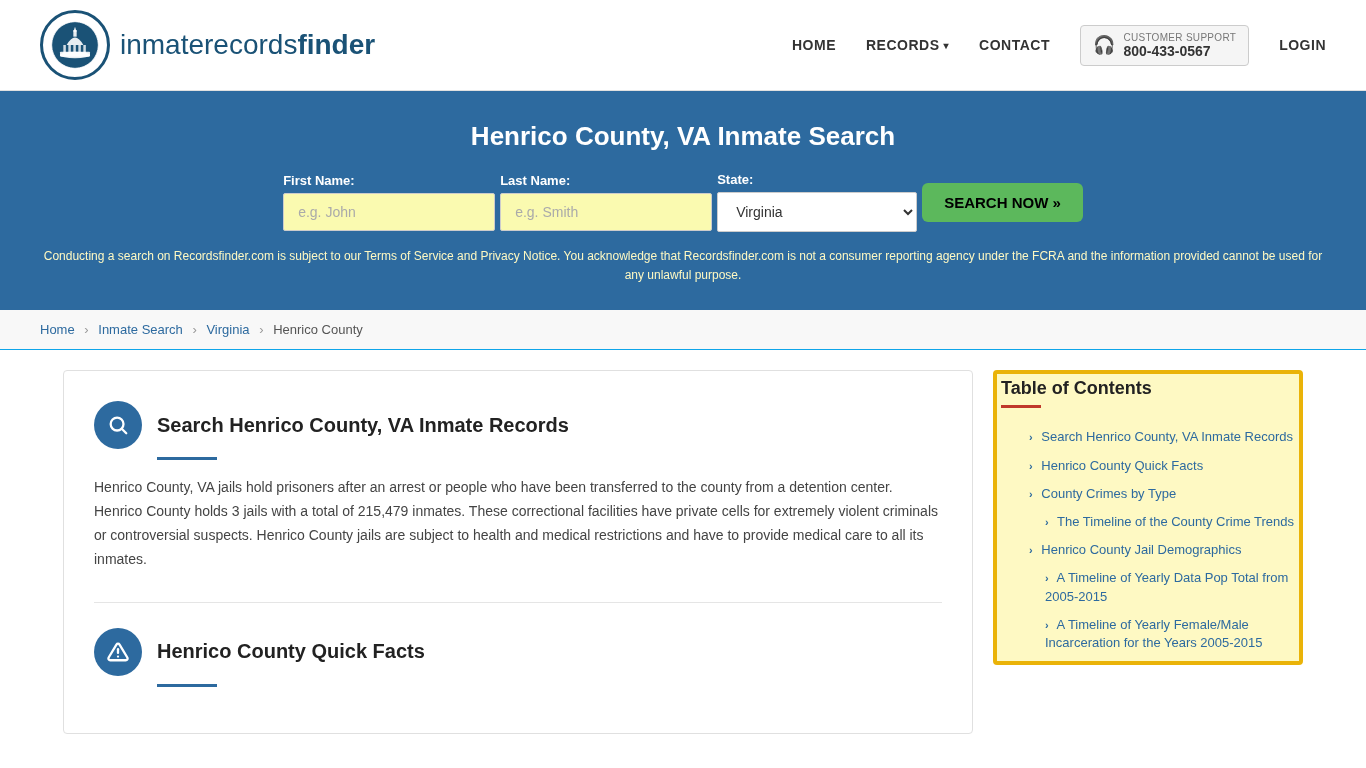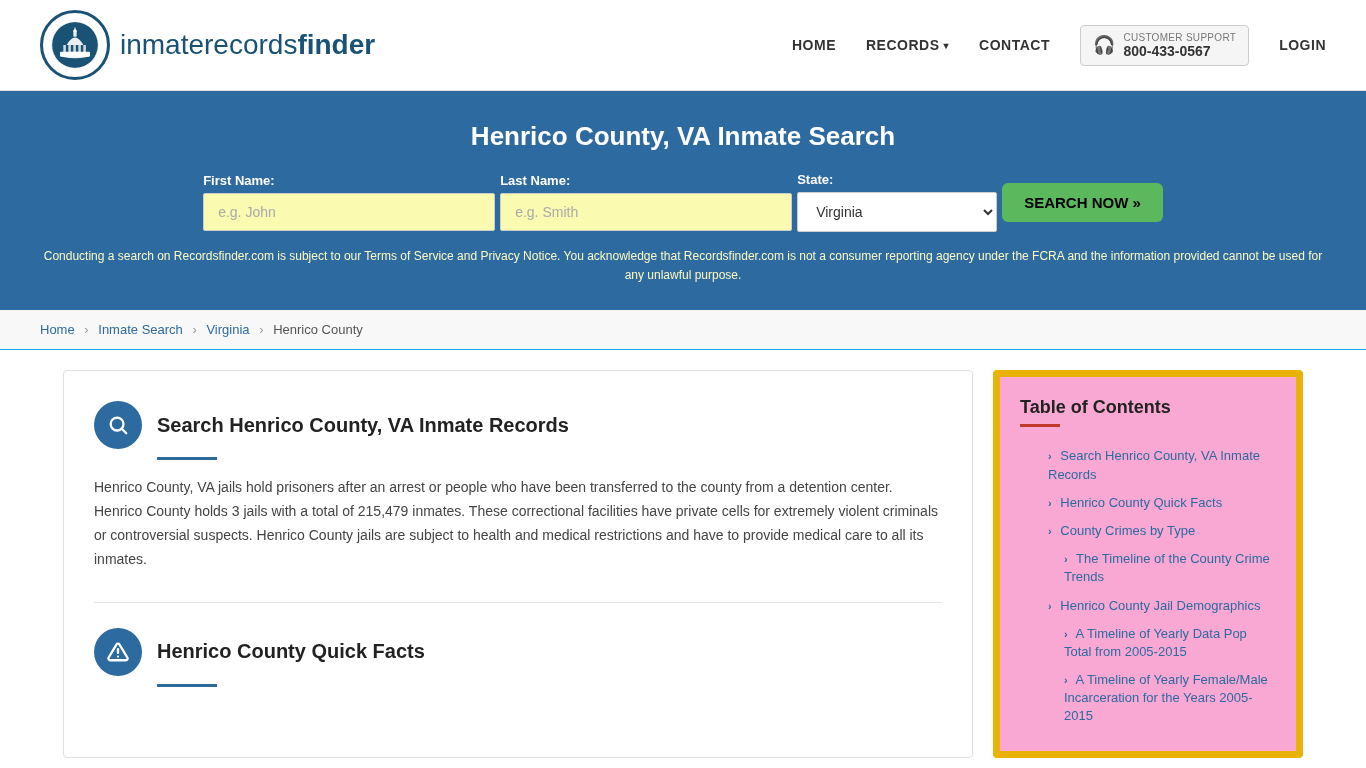--- a/index.html
+++ b/index.html
@@ -116,21 +116,21 @@
       font-size: 13px;
       font-weight: 600;
     }
     .form-input {
       background: #fafab0;
       border: 1px solid #ccc;
       padding: 10px 14px;
       font-size: 14px;
       color: #999;
       border-radius: 2px;
-      width: 292px;
+      width: 212px;
     }
     .form-input::placeholder { color: #aaa; }
     .state-select {
       background: #fff;
       border: 1px solid #ccc;
       padding: 10px 14px;
       font-size: 14px;
       color: #333;
       border-radius: 2px;
       width: 200px;
@@ -238,24 +238,24 @@
     .quick-facts-section {
       margin-top: 25px;
     }
 
     
     .content-right {
       width: 310px;
       flex-shrink: 0;
     }
     .toc-box {
-      background: #f9a8d4;
-      border: 7px solid #eab308;
+      background: #fef9c3;
+      border: 4px solid #eab308;
       border-radius: 4px;
-      padding: 20px;
+      padding: 4px;
     }
     .toc-title {
       font-size: 18px;
       font-weight: 700;
       color: #222;
       margin-bottom: 6px;
     }
     .toc-underline {
       width: 40px;
       height: 3px;

